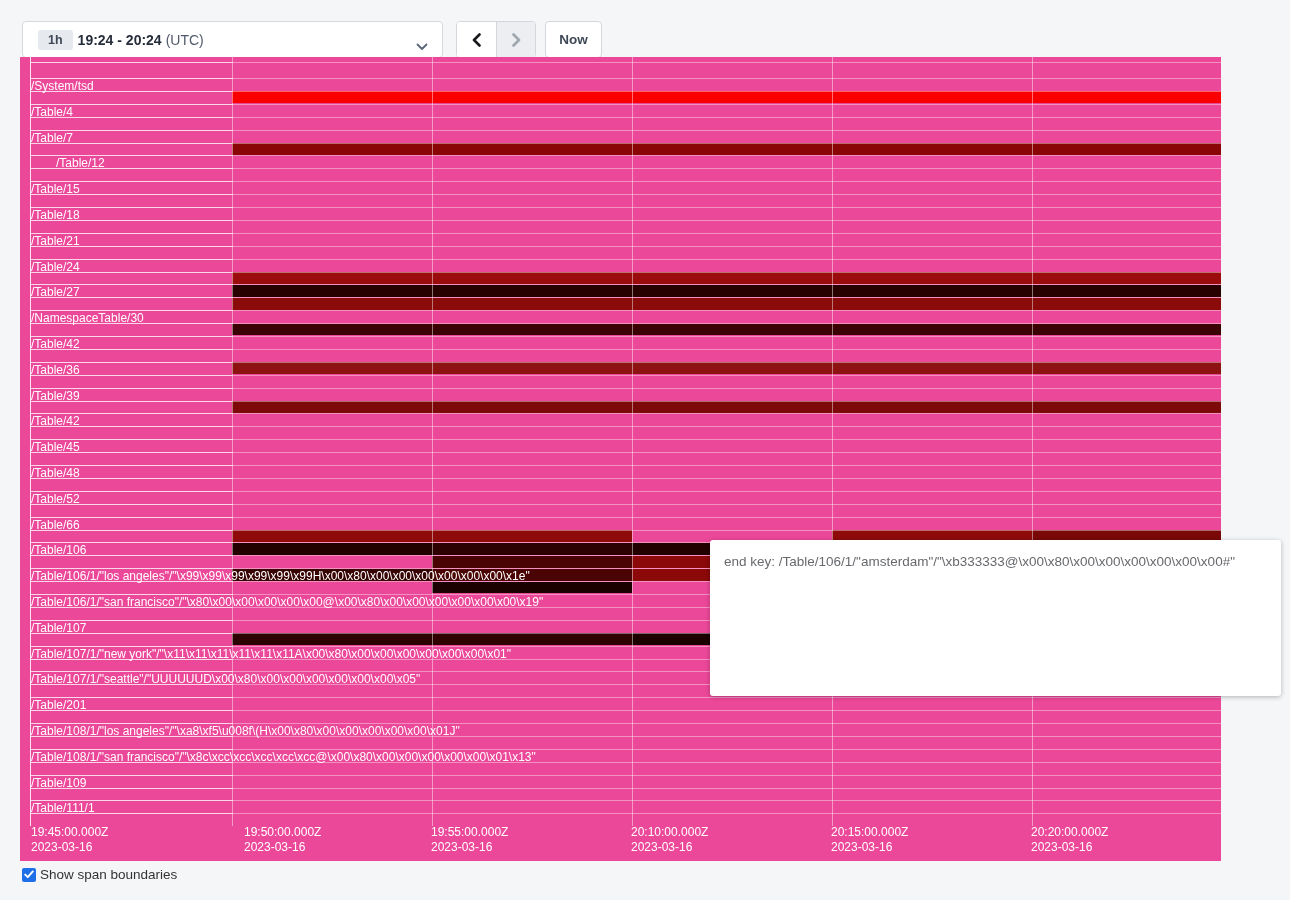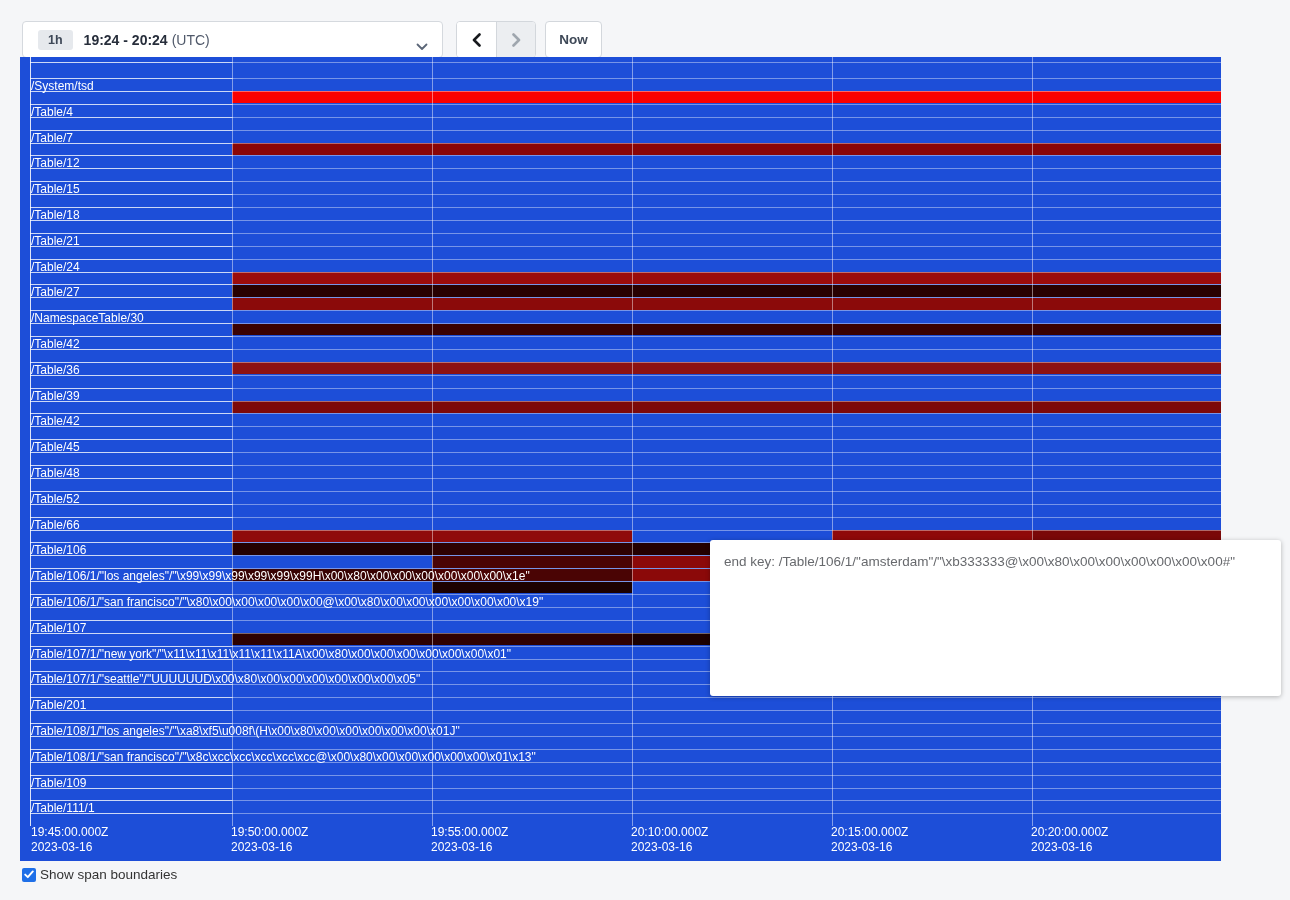--- a/index.html
+++ b/index.html
@@ -2,31 +2,31 @@
 <html><head>
 <meta charset="utf-8">
 <style>
   * { margin:0; padding:0; box-sizing:border-box; }
   html,body { width:1290px; height:900px; background:#f5f6f8; font-family:"Liberation Sans", sans-serif; position:relative; overflow:hidden; }
 
   
   .topbar { position:absolute; left:0; top:0; width:1290px; height:58px; }
   .range-select { position:absolute; left:22px; top:21px; width:421px; height:37px; background:#ffffff; border:1px solid #d5d9de; border-radius:4px; display:flex; align-items:center; cursor:pointer; }
   .range-badge { margin-left:15px; background:#e6e9ed; border-radius:3px; padding:3px 10px; font-size:12.5px; font-weight:bold; color:#3e4857; }
-  .range-text { margin-left:11px; font-size:14px; font-weight:bold; color:#272e3b; }
+  .range-text { margin-left:5px; font-size:14px; font-weight:bold; color:#272e3b; }
   .range-suffix { font-weight:normal; color:#50596a; margin-left:4px; font-size:14px; }
   .range-caret { position:absolute; right:14px; top:15px; }
 
   .nav-group { position:absolute; left:456px; top:21px; width:80px; height:37px; border:1px solid #d3d7dc; border-radius:4px; display:flex; overflow:hidden; background:#fff; }
   .nav-btn { width:50%; display:flex; align-items:center; justify-content:center; cursor:pointer; background:#ffffff; }
   .nav-btn.disabled { background:#eceef1; cursor:default; border-left:1px solid #d3d7dc; }
   .now-btn { position:absolute; left:545px; top:21px; width:57px; height:37px; background:#ffffff; border:1px solid #d3d7dc; border-radius:4px; font-size:13.5px; font-weight:bold; color:#3e4857; display:flex; align-items:center; justify-content:center; cursor:pointer; }
 
   
-  .chart { position:absolute; left:20px; top:57px; width:1201px; height:804px; background:#1d4ed8; overflow:hidden; }
+  .chart { position:absolute; left:20px; top:57px; width:1201px; height:804px; background:#ec4899; overflow:hidden; }
   .hline { position:absolute; left:10px; right:0; height:1px; background:linear-gradient(to right, rgba(255,255,255,0.78) 0px, rgba(255,255,255,0.78) 202px, rgba(255,255,255,0.40) 203px); }
   .vline { position:absolute; top:0; width:1px; height:769px; background:rgba(255,255,255,0.45); }
   .vline.first { background:rgba(255,255,255,0.85); }
   .cell { position:absolute; height:12px; }
   .span-label { position:absolute; color:#ffffff; font-size:12px; line-height:12px; white-space:nowrap; left:11px; }
   .xaxis-label { position:absolute; top:768px; color:#ffffff; font-size:12px; line-height:15px; white-space:nowrap; }
 
   
   .tooltip { position:absolute; left:710px; top:540px; width:571px; height:156px; background:#ffffff; border-radius:3px; box-shadow:0 1px 5px rgba(0,0,0,0.28); padding:14px 14px; display:flex; flex-direction:column; justify-content:space-between; z-index:5; }
   .tooltip div { font-size:13.5px; color:#67696d; line-height:15px; white-space:nowrap; }
@@ -192,21 +192,21 @@
     <div class="hline" style="top: 756.3px;"></div>
     <div class="vline first" style="left: 10px;"></div>
     <div class="vline" style="left: 212px;"></div>
     <div class="vline" style="left: 412px;"></div>
     <div class="vline" style="left: 612px;"></div>
     <div class="vline" style="left: 812px;"></div>
     <div class="vline" style="left: 1012px;"></div>
     <div class="span-label" style="top: 23px;">/System/tsd</div>
     <div class="span-label" style="top: 48.8px;">/Table/4</div>
     <div class="span-label" style="top: 74.6px;">/Table/7</div>
-    <div class="span-label" style="top: 100.4px;">/Table/12</div>
+    <div class="span-label" style="top: 100.4px; margin-left: 25px;">/Table/12</div>
     <div class="span-label" style="top: 126.2px;">/Table/15</div>
     <div class="span-label" style="top: 152px;">/Table/18</div>
     <div class="span-label" style="top: 177.8px;">/Table/21</div>
     <div class="span-label" style="top: 203.6px;">/Table/24</div>
     <div class="span-label" style="top: 229.4px;">/Table/27</div>
     <div class="span-label" style="top: 255.2px;">/NamespaceTable/30</div>
     <div class="span-label" style="top: 281px;">/Table/42</div>
     <div class="span-label" style="top: 306.8px;">/Table/36</div>
     <div class="span-label" style="top: 332.6px;">/Table/39</div>
     <div class="span-label" style="top: 358.4px;">/Table/42</div>
@@ -222,21 +222,21 @@
     <div class="span-label" style="top: 616.4px;">/Table/107/1/"seattle"/"UUUUUUD\x00\x80\x00\x00\x00\x00\x00\x00\x05"</div>
     <div class="span-label" style="top: 642.2px;">/Table/201</div>
     <div class="span-label" style="top: 668px;">/Table/108/1/"los angeles"/"\xa8\xf5\u008f\(H\x00\x80\x00\x00\x00\x00\x00\x01J"</div>
     <div class="span-label" style="top: 693.8px;">/Table/108/1/"san francisco"/"\x8c\xcc\xcc\xcc\xcc\xcc@\x00\x80\x00\x00\x00\x00\x00\x01\x13"</div>
     <div class="span-label" style="top: 719.6px;">/Table/109</div>
     <div class="span-label" style="top: 745.4px;">/Table/111/1</div>
     <div class="xaxis-label" style="left: 11px;">
       <div>19:45:00.000Z</div>
       <div>2023-03-16</div>
     </div>
-    <div class="xaxis-label" style="left: 211px;">
+    <div class="xaxis-label" style="left: 224px;">
       <div>19:50:00.000Z</div>
       <div>2023-03-16</div>
     </div>
     <div class="xaxis-label" style="left: 411px;">
       <div>19:55:00.000Z</div>
       <div>2023-03-16</div>
     </div>
     <div class="xaxis-label" style="left: 611px;">
       <div>20:10:00.000Z</div>
       <div>2023-03-16</div>

